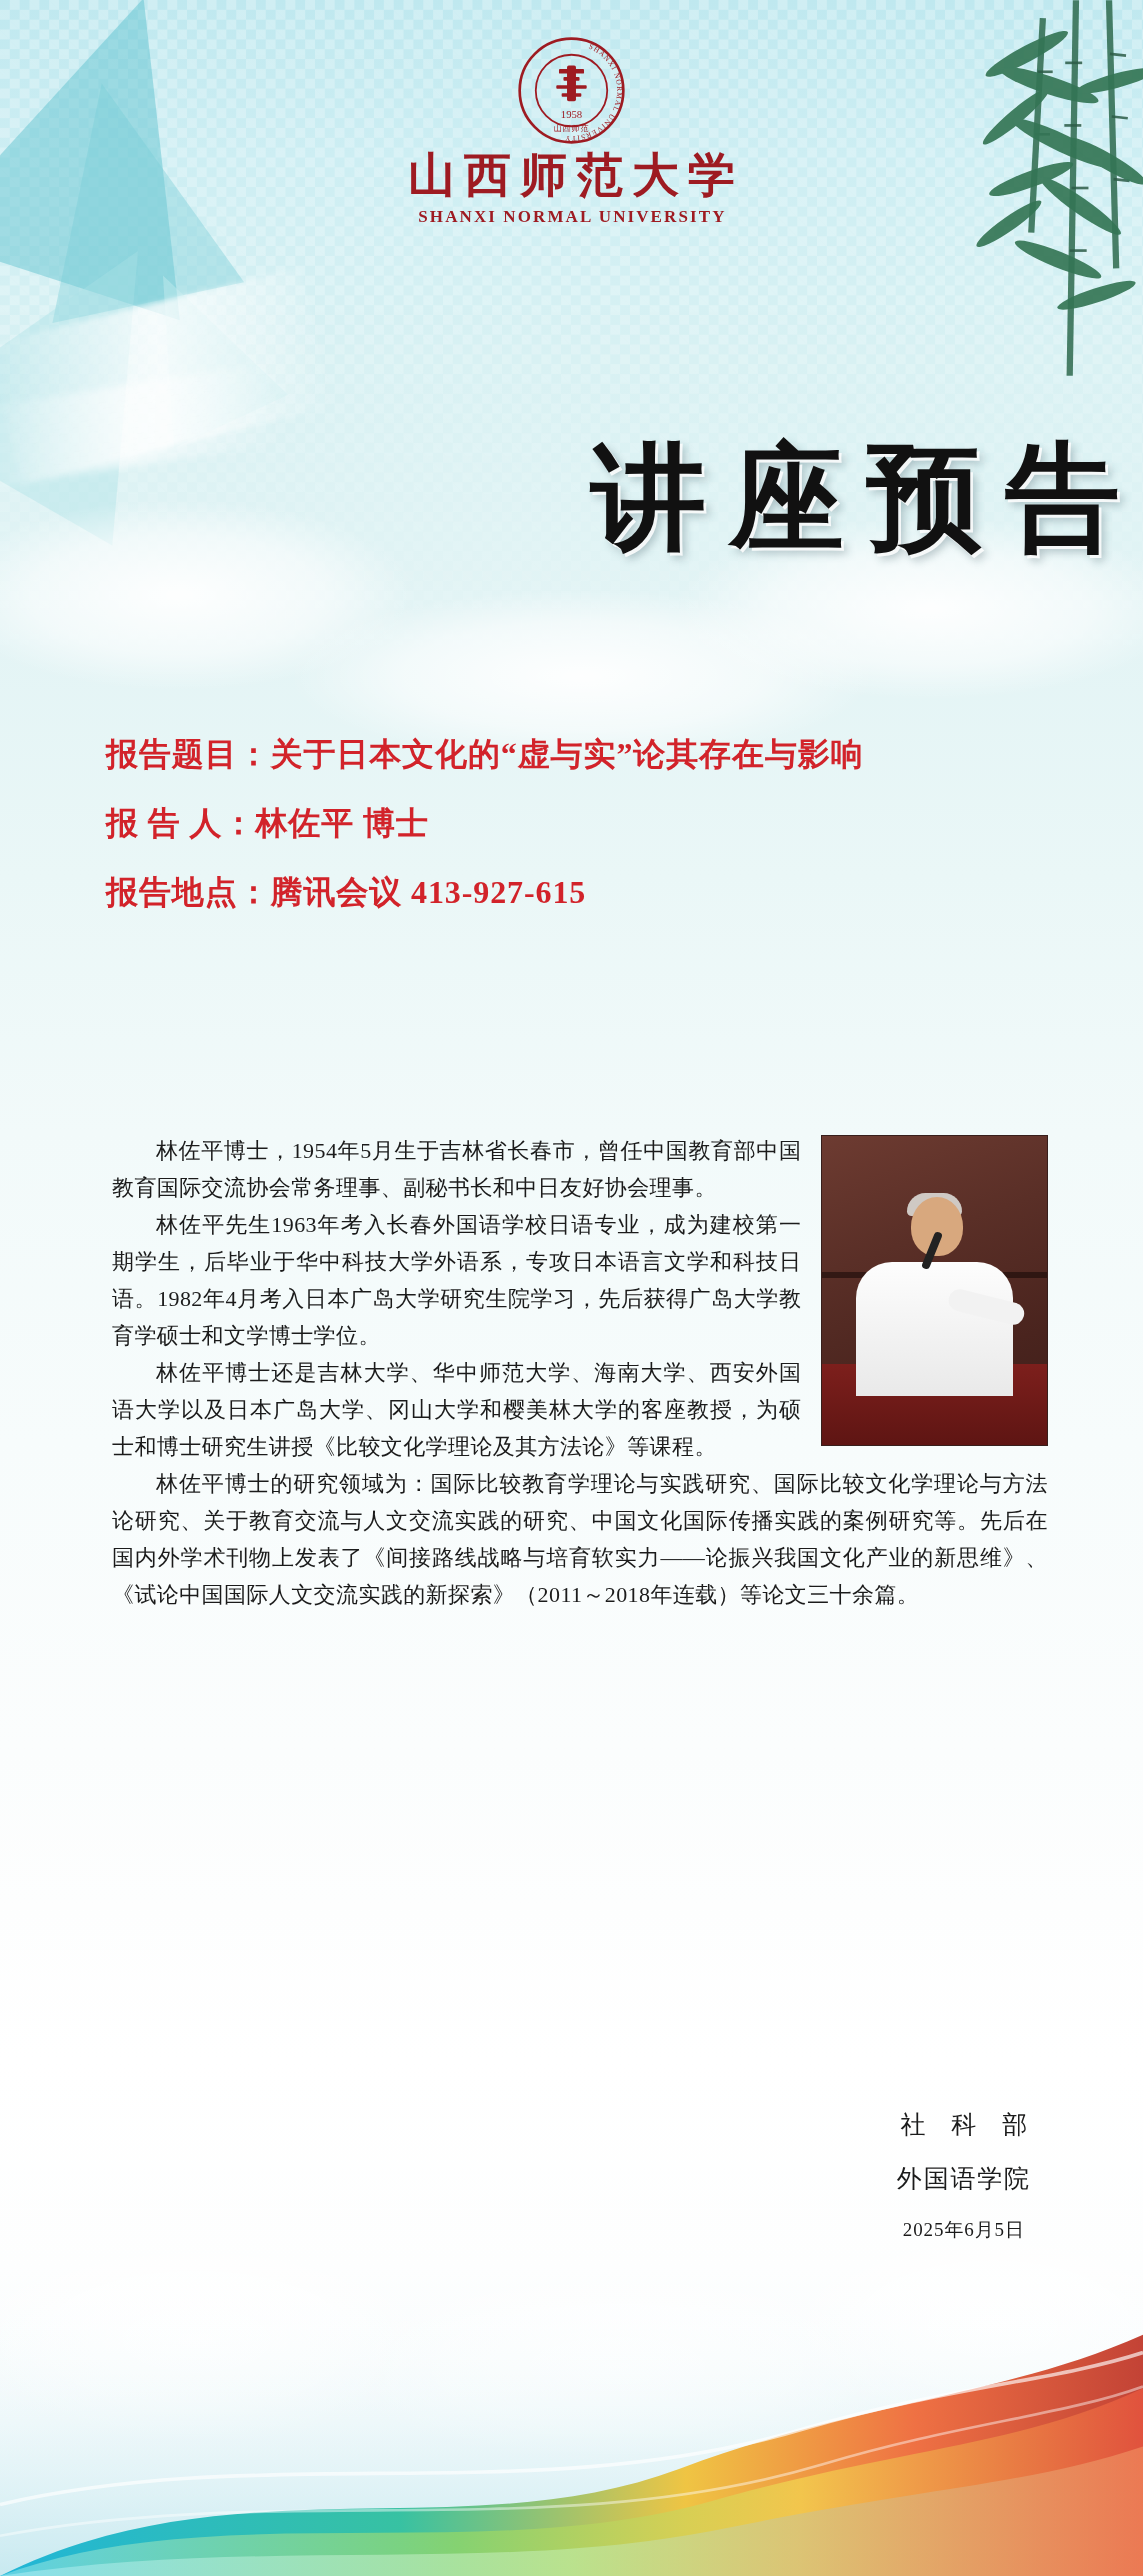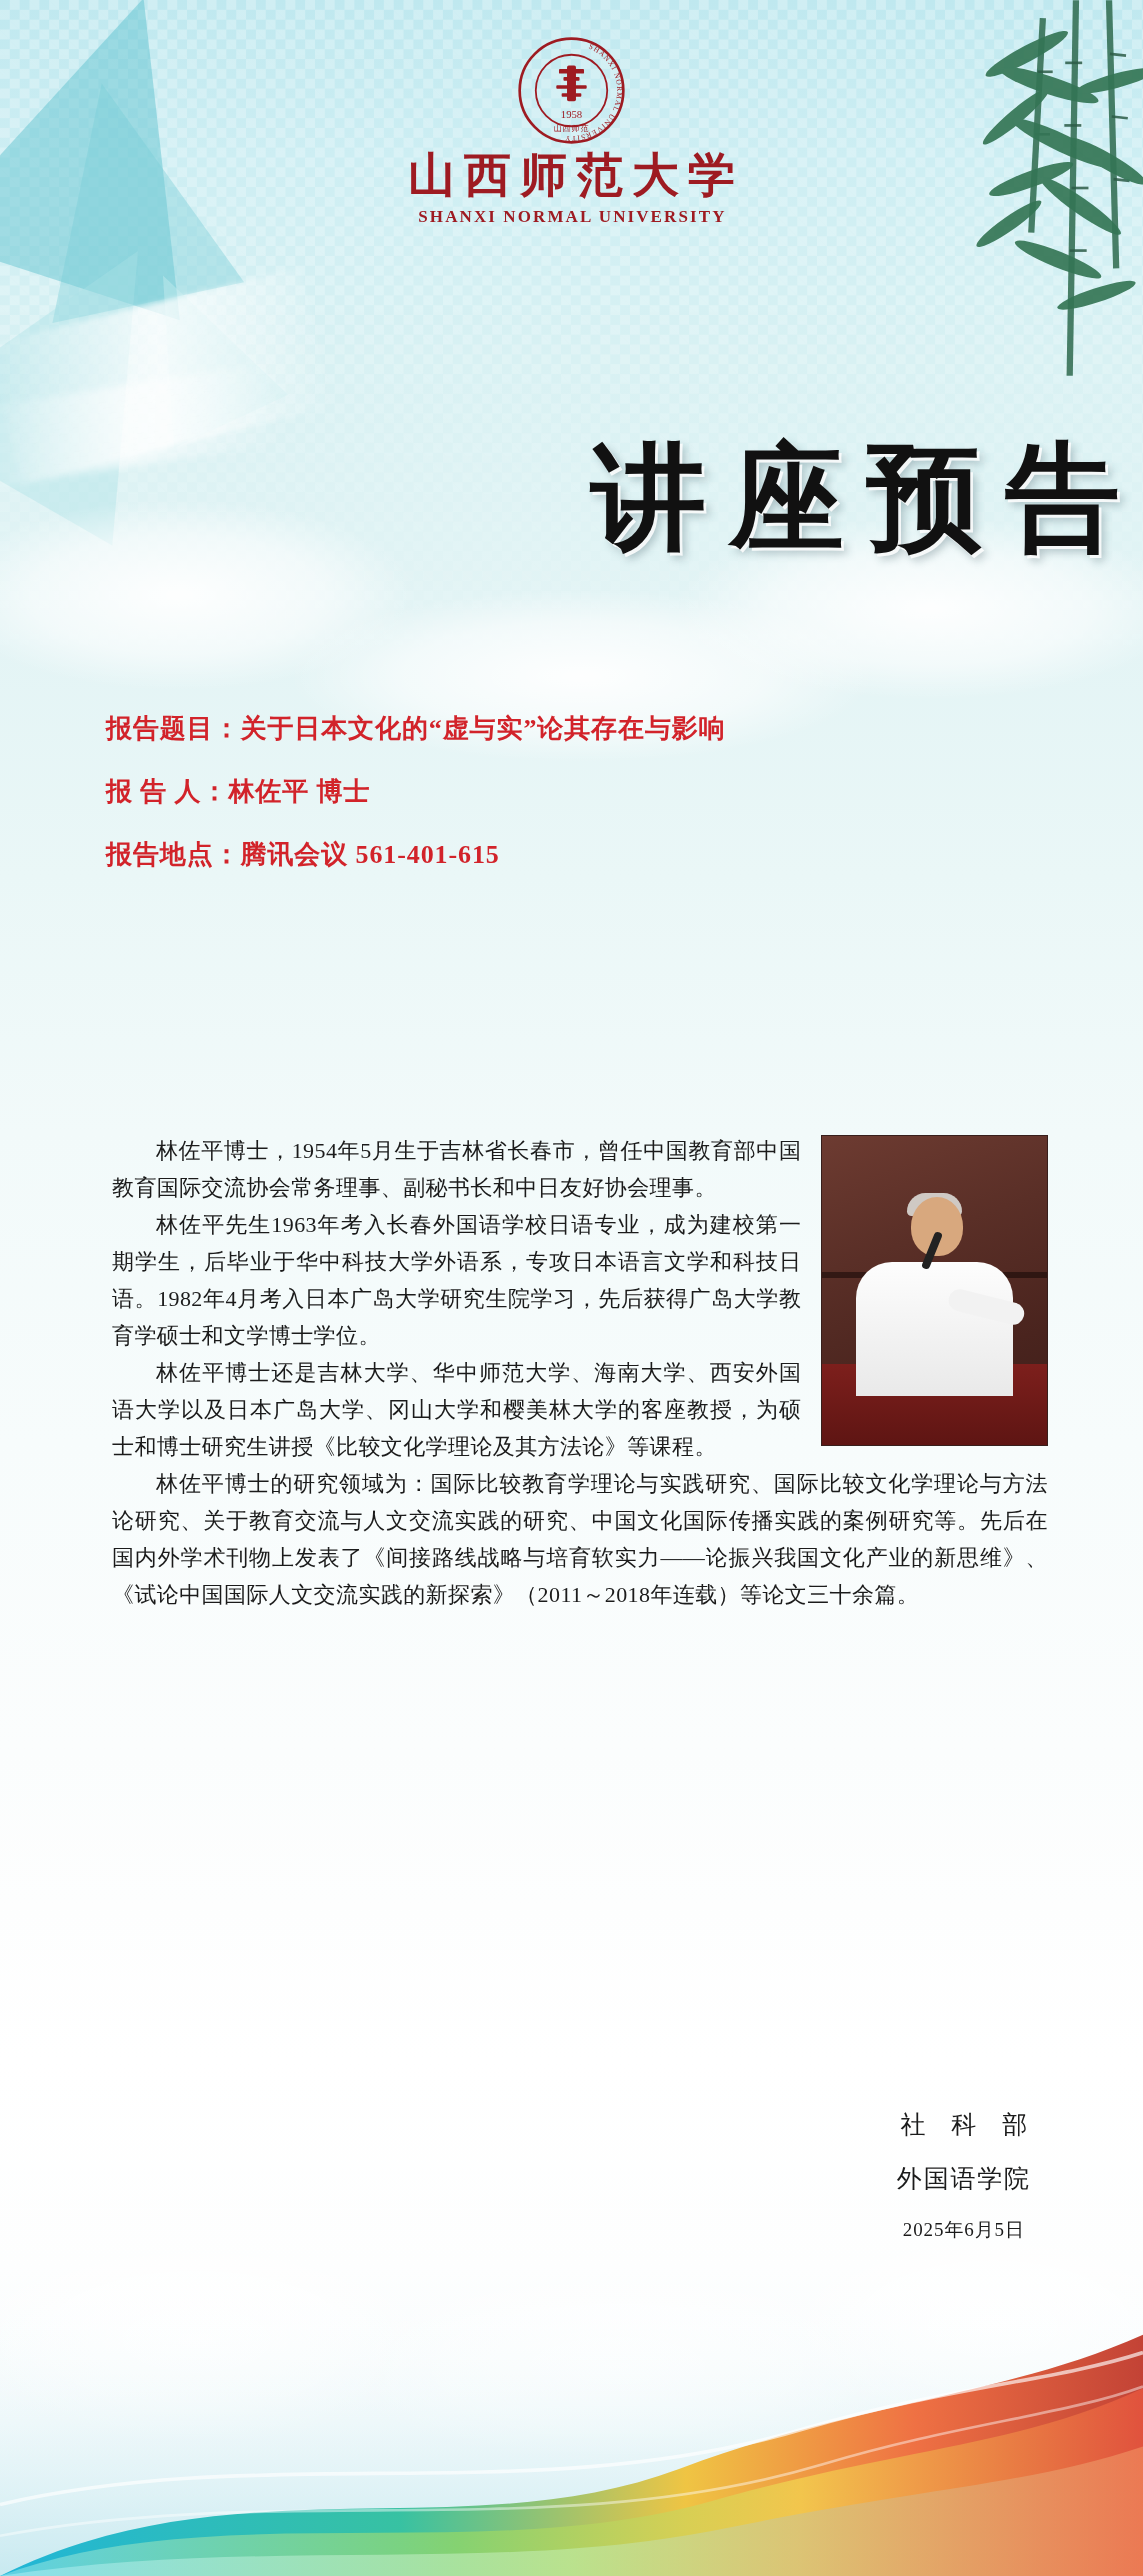--- a/index.html
+++ b/index.html
@@ -157,25 +157,26 @@
 
   
   .info {
     position: absolute;
     left: 106px; top: 716px;
     width: 948px;
     color: #d2232a;
   }
   .info-row {
     font-family: "Liberation Serif", "DejaVu Serif", serif;
-    font-size: 26px;
+    font-size: 32px;
     font-weight: bold;
     line-height: 1.0;
     margin-bottom: 37px;
     white-space: nowrap;
+    margin-top: 22px;
   }
   .info-label { letter-spacing: 0.9px; }
   .info-value { letter-spacing: 0.9px; }
 
   
   .body-wrap {
     position: absolute;
     left: 112px; top: 1132px;
     width: 936px;
     color: #1b1b1b;
@@ -376,21 +377,21 @@
   <div class="main-title">讲座预告</div>
 
   <div class="info">
     <div class="info-row">
       <span class="info-label">报告题目：</span><span class="info-value">关于日本文化的“虚与实”论其存在与影响</span>
     </div>
     <div class="info-row">
       <span class="info-label">报 告 人：</span><span class="info-value">林佐平 博士</span>
     </div>
     <div class="info-row">
-      <span class="info-label">报告地点：</span><span class="info-value">腾讯会议 561-401-615</span>
+      <span class="info-label">报告地点：</span><span class="info-value">腾讯会议 413-927-615</span>
     </div>
   </div>
 
   <div class="body-wrap">
     <div class="photo">
       <div class="wall"></div>
       <div class="rail"></div>
       <div class="desk"></div>
       <div class="hair"></div>
       <div class="head"></div>

